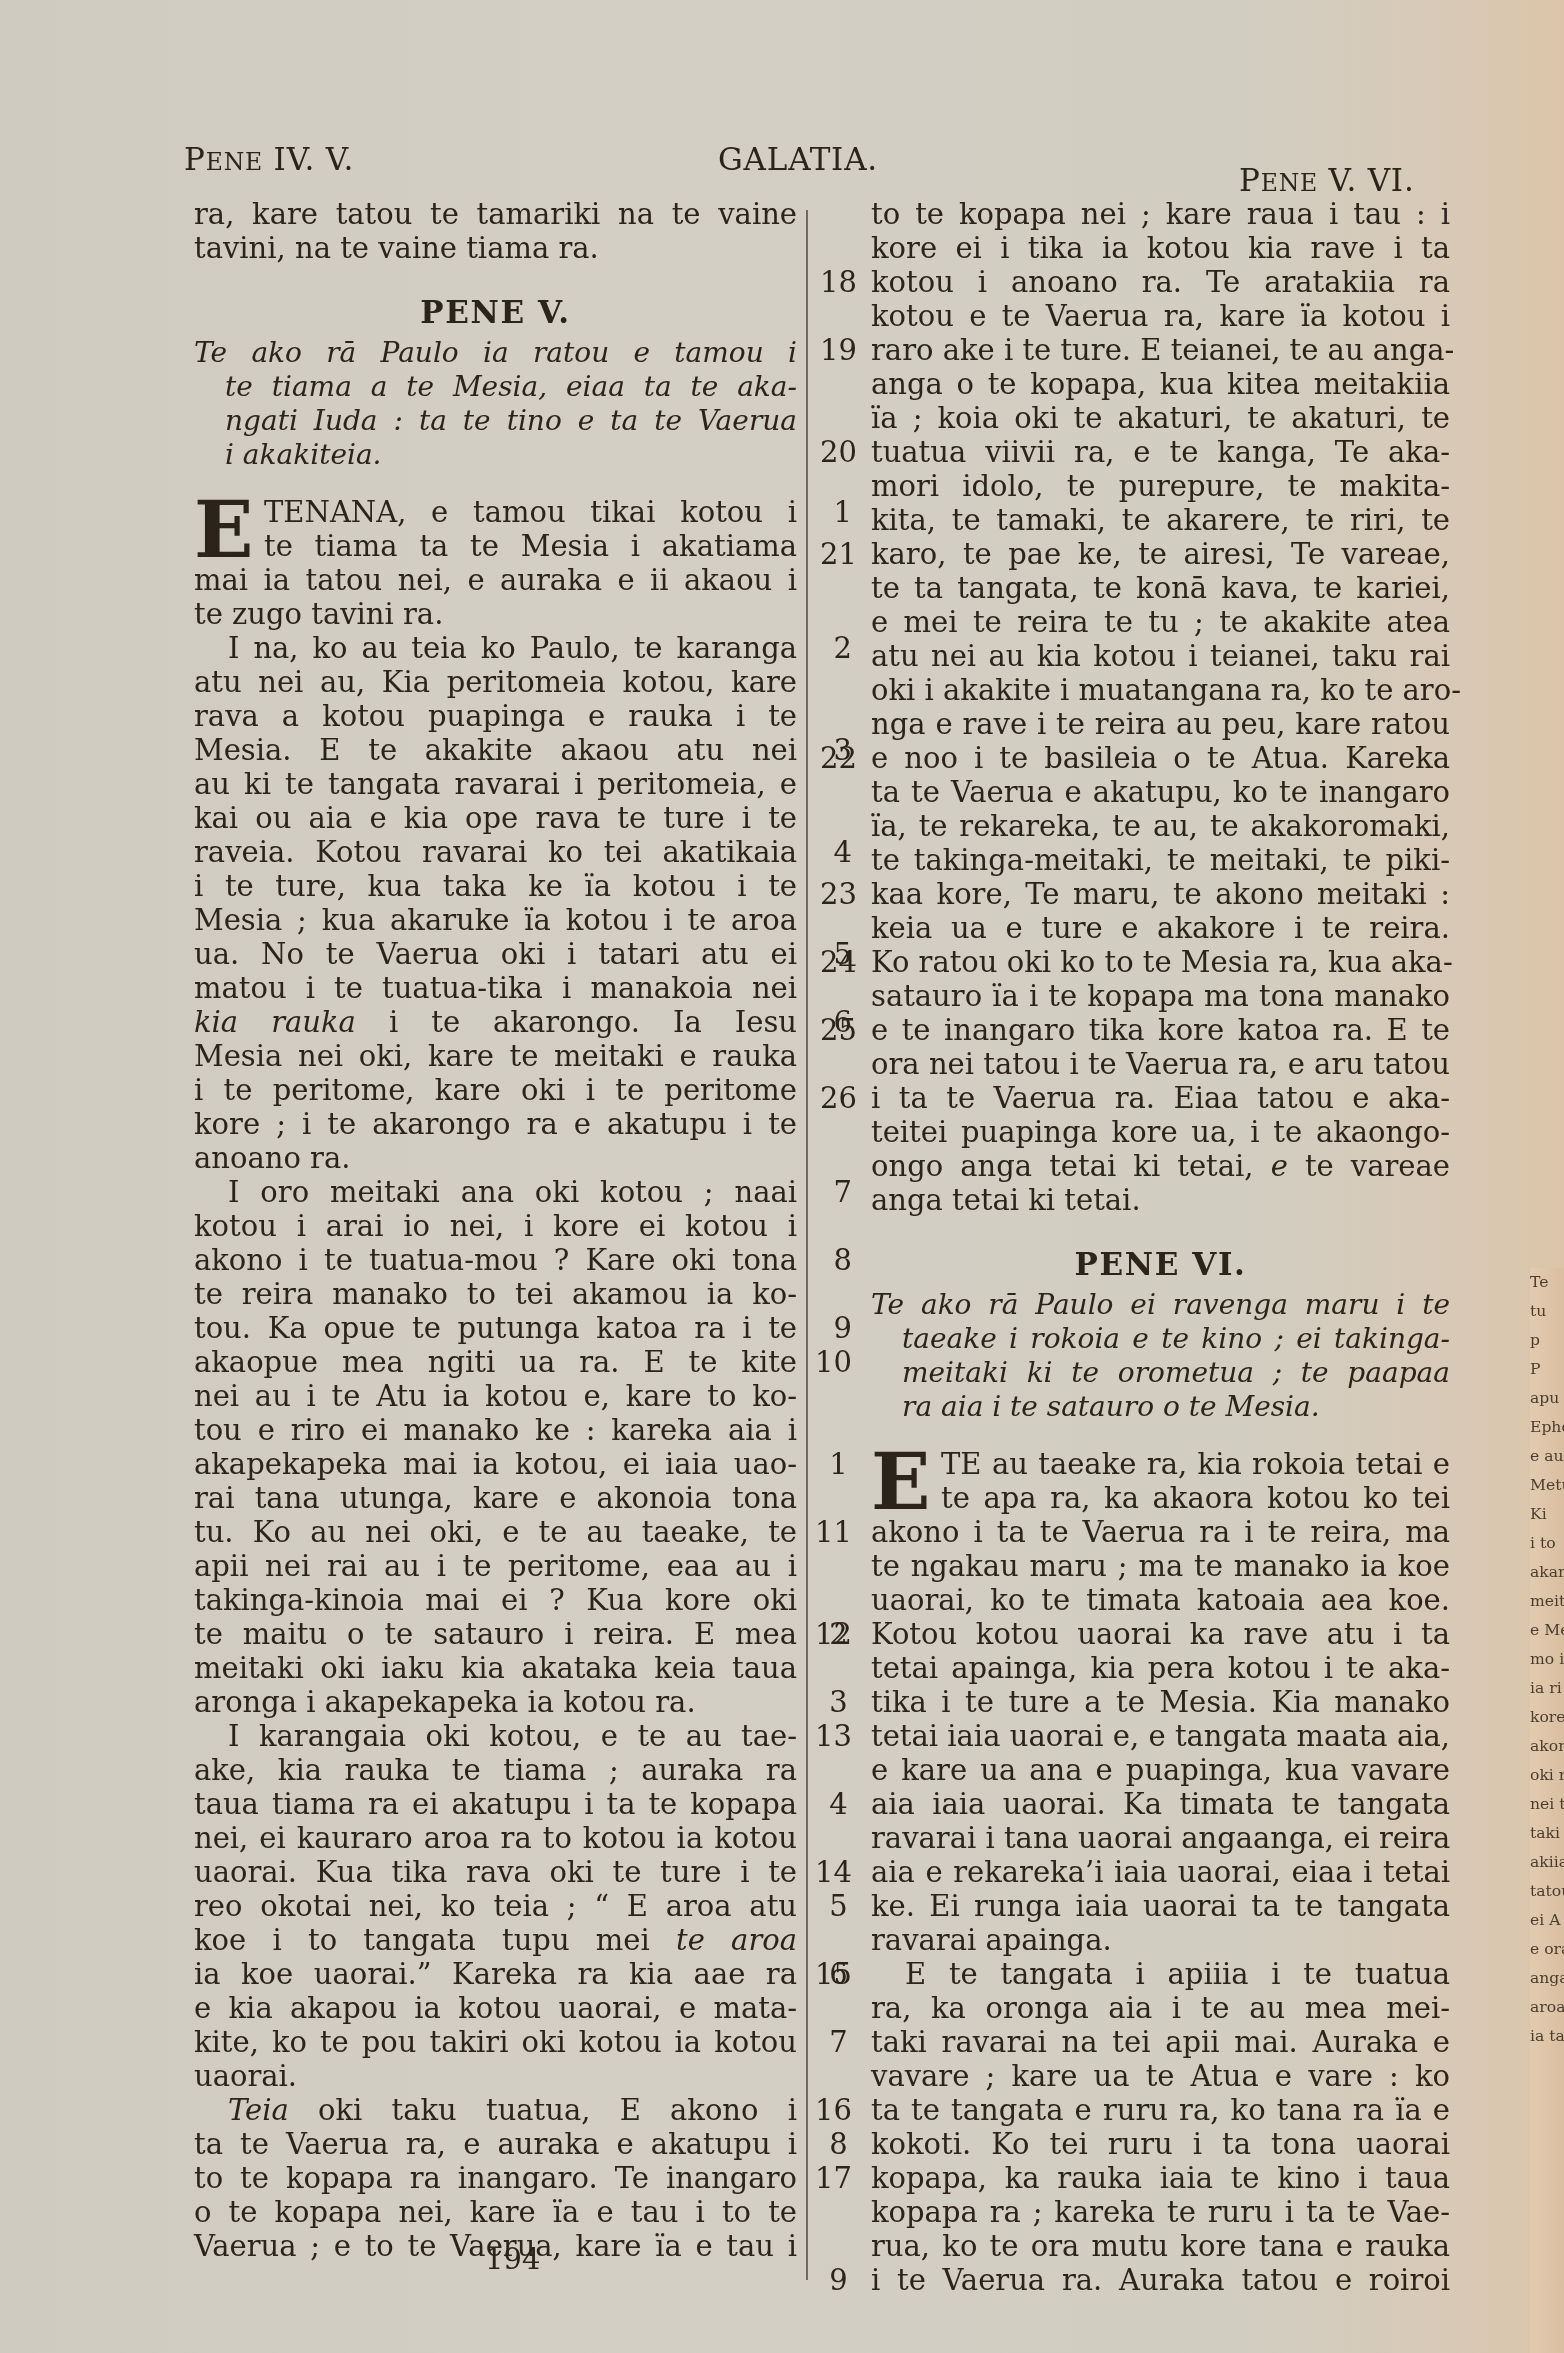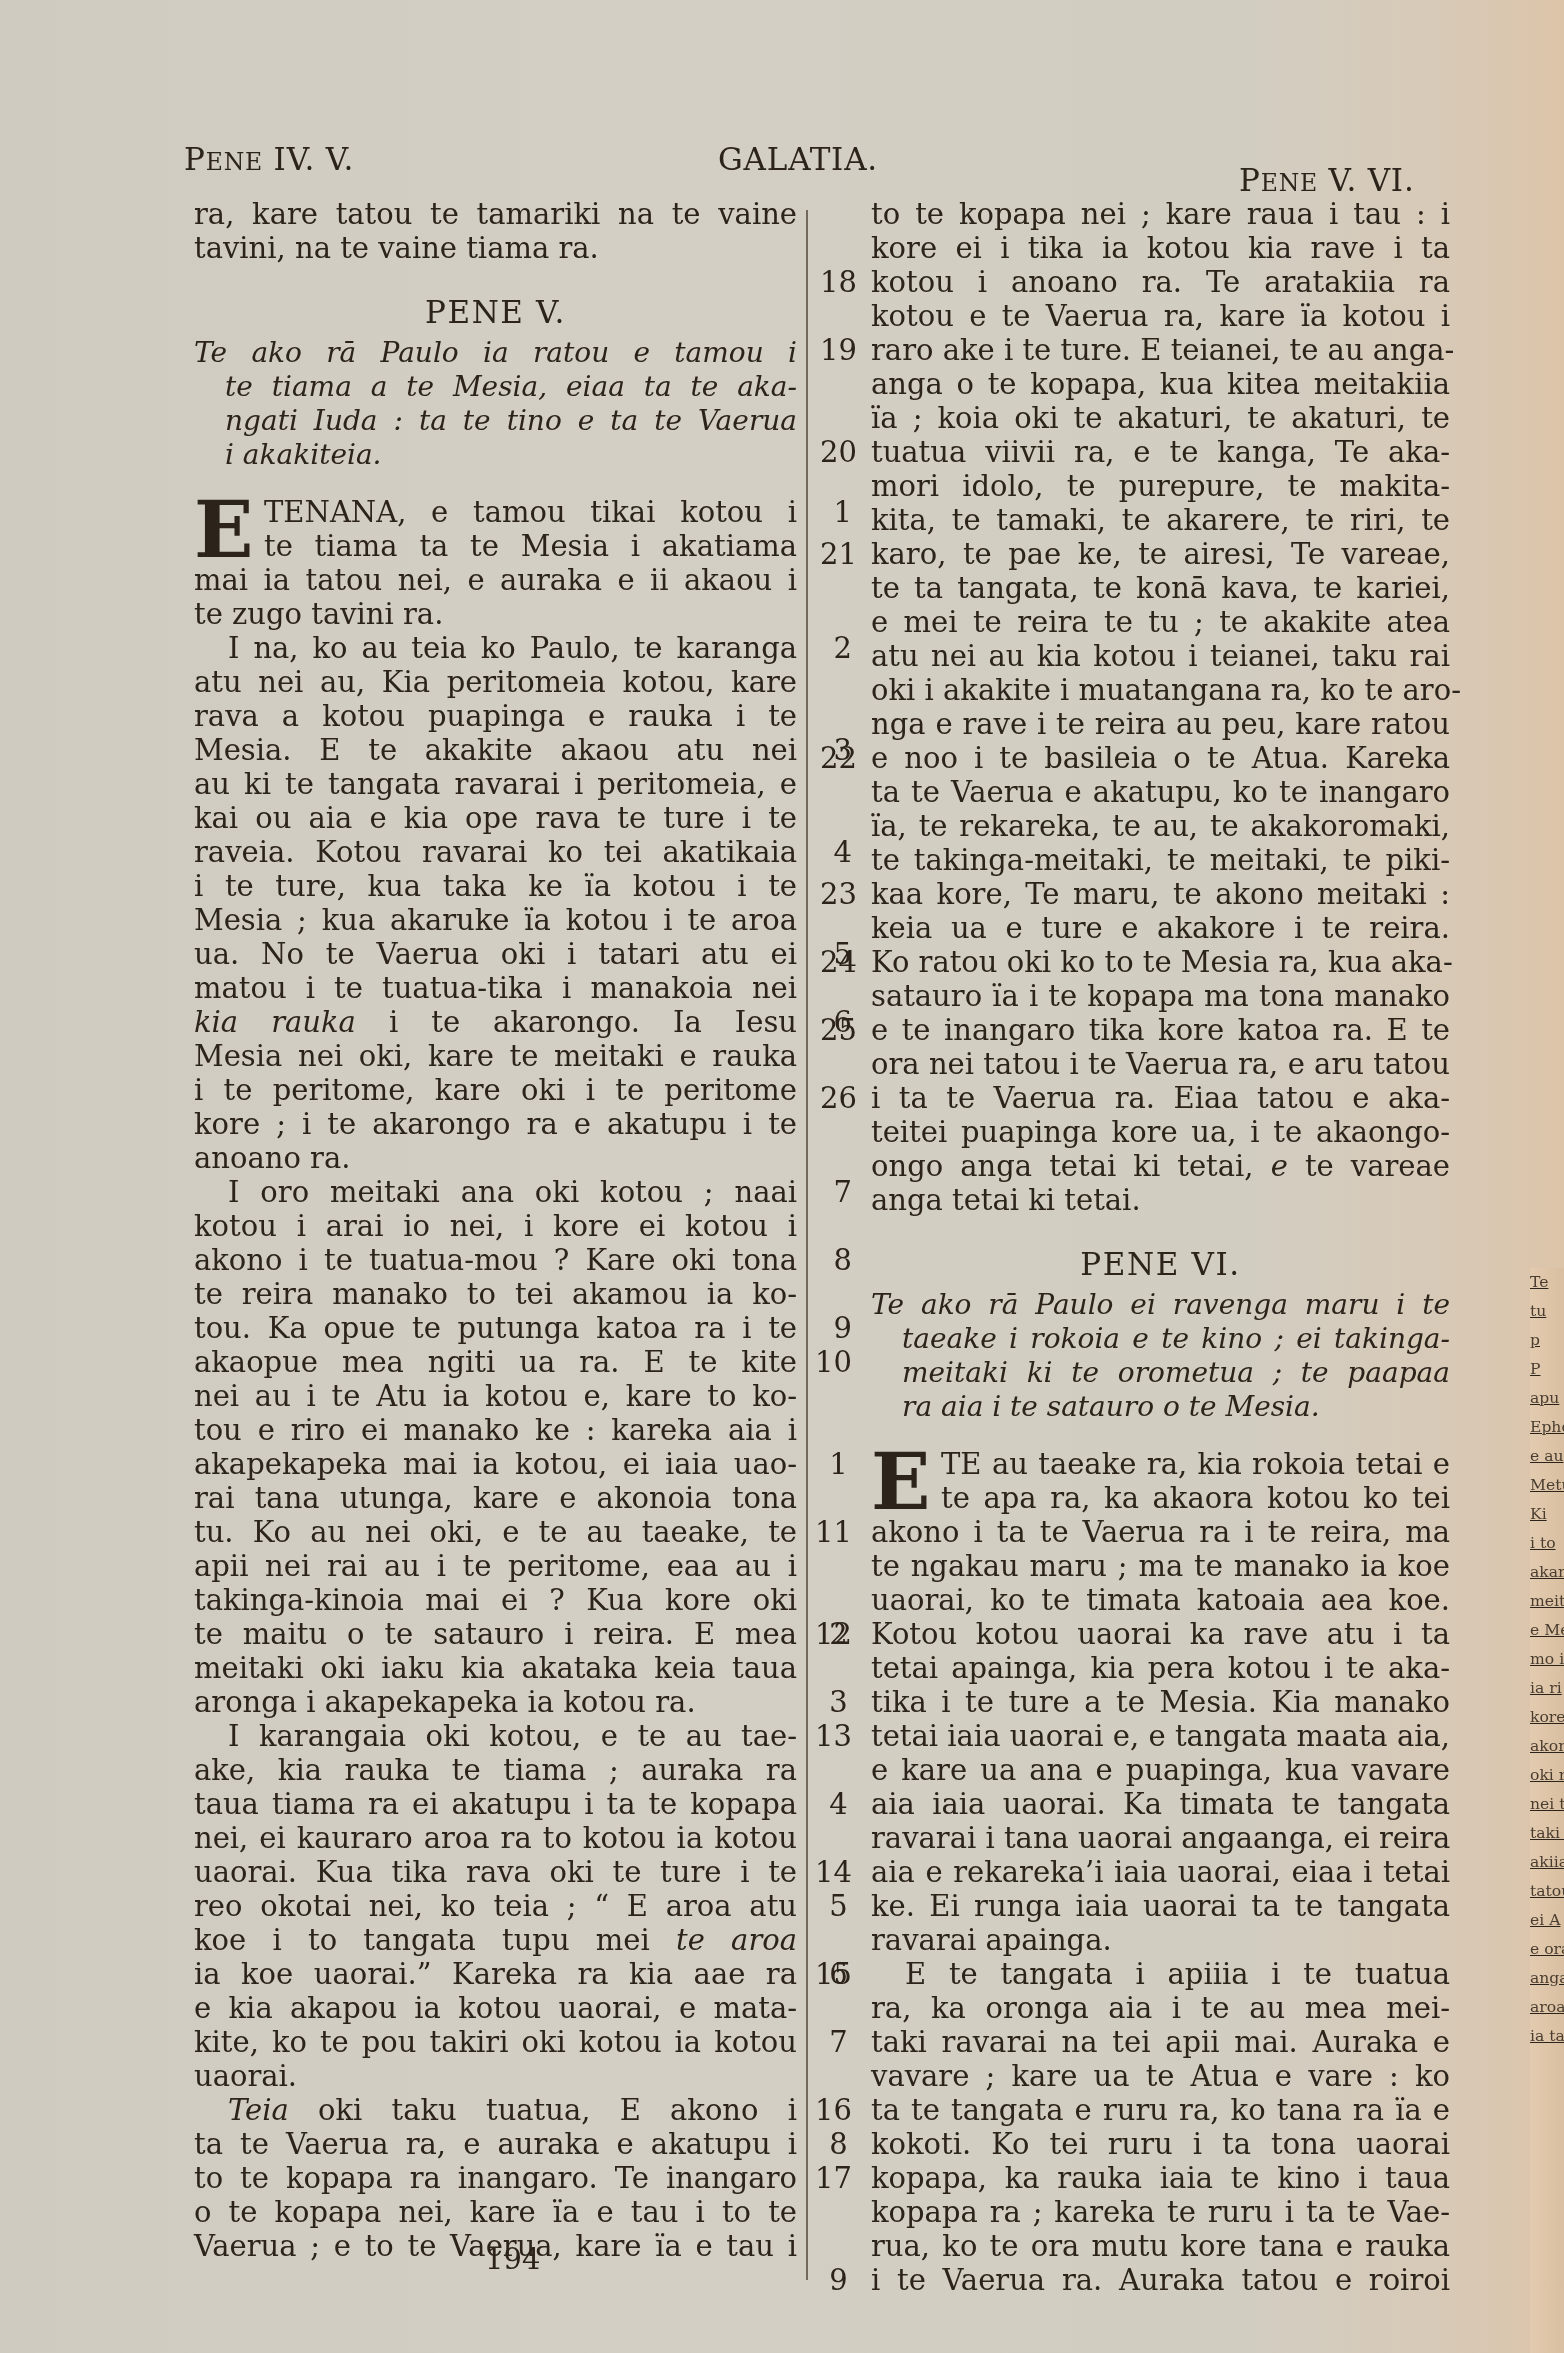--- a/index.html
+++ b/index.html
@@ -15,32 +15,32 @@
   .rh-center { left: 718px; }
   .rh-right { left: 1239px; margin-top: 21px; }
   .sc-big { font-size: 31px; }
   .sc-small { font-size: 23.5px; }
 
   .col { position: absolute; top: 197px; }
   .col-left { left: 194px; width: 603px; }
   .col-right { left: 871px; width: 579px; }
   .divider { position: absolute; left: 806px; top: 210px; width: 1.6px; height: 2070px; background: #5a4f42; opacity: .8; }
   .next-page-edge { position: absolute; left: 1530px; top: 1268px; width: 35px; height: 1086px;
-    background: linear-gradient(90deg, #e3cbb0, #d9bfa0); text-decoration: underline; }
+    background: linear-gradient(90deg, #e3cbb0, #d9bfa0); }
   .next-page-edge span { display:block; font-size: 15.6px; line-height: 29px; color:#4a3d30; white-space:nowrap; overflow:hidden; }
 
   .line { position: relative; height: 34px; font-size: 29px; line-height: 34px; white-space: nowrap; }
   .line .txt { display: block; text-align: justify; text-align-last: justify; width: 100%; }
   .line.last .txt { text-align-last: left; }
   .line.indent .txt { padding-left: 34px; box-sizing: border-box; }
   .line.dropcap-pad .txt { padding-left: 70px; box-sizing: border-box; }
   .vnum-r { position: absolute; right: -55px; top: 0; font-size: 29px; width: 47px; text-align: right; }
   .vnum-l { position: absolute; left: -55px; top: 0; font-size: 29px; width: 45px; text-align: center; }
   .gap { height: 23.5px; }
-  .chapter-title { text-align: center; font-size: 31px; letter-spacing: 1.6px; height: 47px; line-height: 47px; }
+  .chapter-title { text-align: center; font-size: 31px; letter-spacing: 1.6px; height: 47px; line-height: 47px; font-weight: bold; }
   .summary { font-style: italic; font-size: 28px; line-height: 34px; }
   .summary .sline { white-space: nowrap; text-align: justify; text-align-last: justify; }
   .summary .sline.first { padding-left: 0; }
   .summary .sline.cont { padding-left: 31px; }
   .summary .sline.last { text-align-last: left; }
   .dropcap { position: absolute; left: 0; top: 3.1px; font-size: 78px; line-height: 63px; font-weight: bold; }
   .it { font-style: italic; }
   .folio { position: absolute; left: 485px; top: 2242px; font-size: 29px; }
 </style>
 </head>

